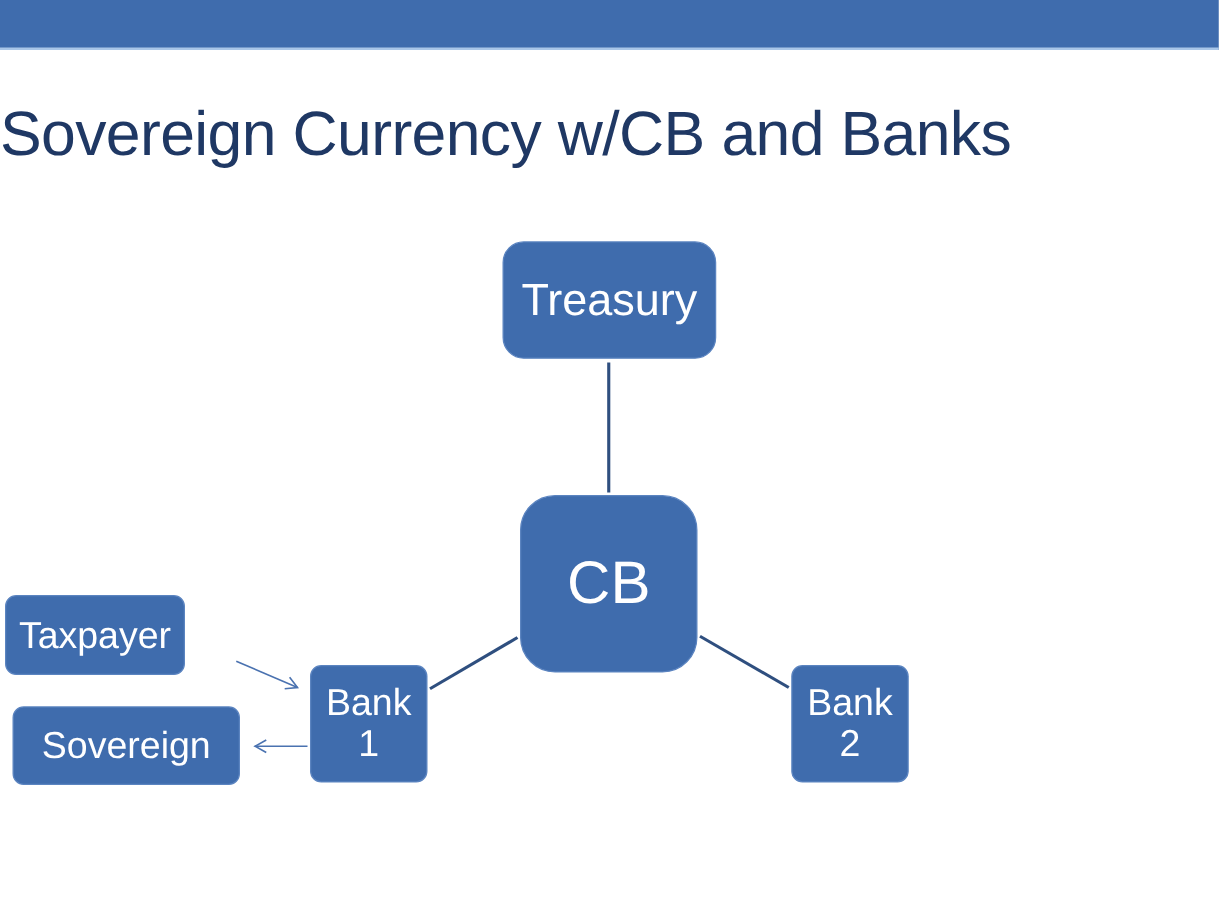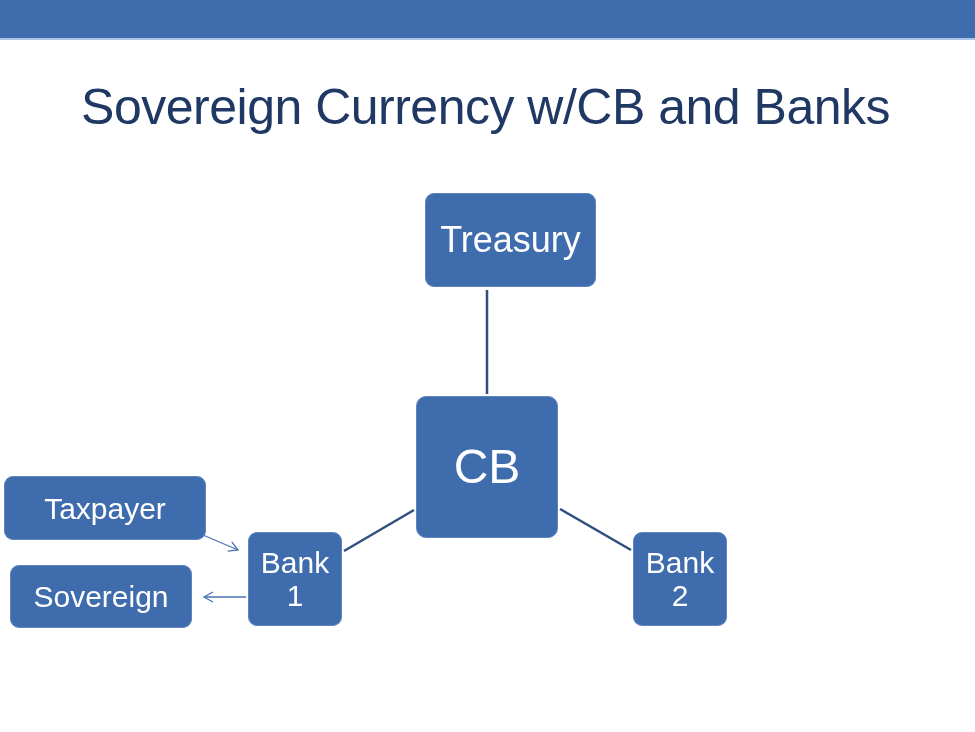--- a/index.html
+++ b/index.html
@@ -8,34 +8,34 @@
     background: #ffffff;
     font-family: "Liberation Sans", sans-serif;
   }
   .top-bar {
     position: absolute; left: 0; top: 0; width: 975px; height: 38px;
     background: #3f6cad;
     border-bottom: 2px solid #a9c6e8;
   }
   .title {
     position: absolute; left: 0; top: 78px; width: 890px;
-    text-align: right; font-size: 50px; color: #1f3864;
+    text-align: left; font-size: 50px; color: #1f3864;
     letter-spacing: -0.5px;
   }
   .node {
     position: absolute; background: #3f6cad; color: #ffffff;
     border-radius: 9px; border: 1px solid #5b84c0;
     display: flex; align-items: center; justify-content: center;
     text-align: center; line-height: 1.1; box-sizing: border-box;
   }
-  #n-treasury { left: 425px; top: 193px; width: 171px; height: 94px; font-size: 36px; }
-  #n-cb { left: 416px; top: 396px; width: 142px; height: 142px; font-size: 48px; border-radius: 10px; }
+  #n-treasury { left: 402px; top: 193px; width: 171px; height: 94px; font-size: 36px; border-radius: 17px; }
+  #n-cb { left: 416px; top: 396px; width: 142px; height: 142px; font-size: 48px; border-radius: 28px; }
   #n-bank1 { left: 248px; top: 532px; width: 94px; height: 94px; font-size: 30px; }
   #n-bank2 { left: 633px; top: 532px; width: 94px; height: 94px; font-size: 30px; }
-  #n-taxpayer { left: 4px; top: 476px; width: 202px; height: 64px; font-size: 30px; }
+  #n-taxpayer { left: 4px; top: 476px; width: 144px; height: 64px; font-size: 30px; }
   #n-contractor { left: 10px; top: 565px; width: 182px; height: 63px; font-size: 30px; }
   svg.links { position: absolute; left: 0; top: 0; width: 975px; height: 732px; }
 </style>
 </head>
 <body>
 
 <div class="top-bar"></div>
 <div class="title">Sovereign Currency w/CB and Banks</div>
 
 <svg class="links">

